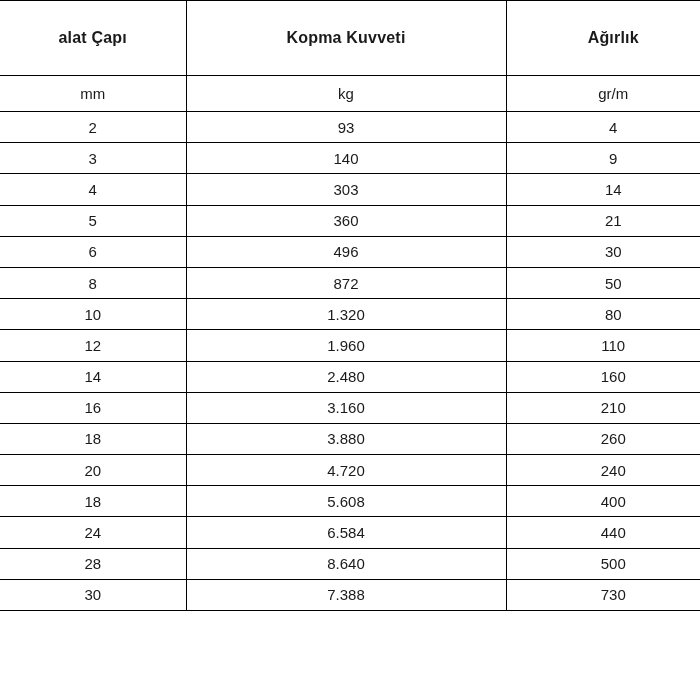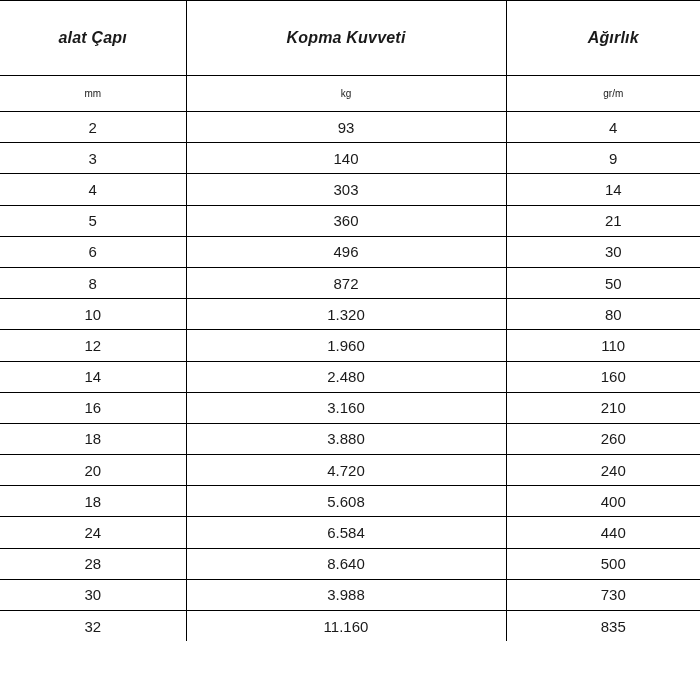--- a/index.html
+++ b/index.html
@@ -48,26 +48,25 @@
   table.spec tr td:last-child {
     border-right: none;
     padding-left: 20px;
   }
 
   tr.head-row td {
     height: 74px;
     font-weight: bold;
     font-size: 16px;
     letter-spacing: 0.2px;
-    font-style: italic;
   }
   tr.unit-row td {
     height: 35px;
     font-weight: normal;
-    font-size: 10px;
+    font-size: 15px;
   }
   tr.data-row td {
     height: 30.2px;
     font-size: 15px;
   }
   tr.last-row td {
     height: 30px;
     border-bottom: none;
   }
   .cell-inner {
@@ -275,32 +274,21 @@
           </td>
         <td>
             <span class="cell-inner">500</span>
           </td>
       </tr>
       <tr class="data-row">
         <td>
             <span class="cell-inner">30</span>
           </td>
         <td>
-            <span class="cell-inner">3.988</span>
+            <span class="cell-inner">7.388</span>
           </td>
         <td>
             <span class="cell-inner">730</span>
-          </td>
-      </tr>
-      <tr class="data-row last-row">
-        <td>
-            <span class="cell-inner">32</span>
-          </td>
-        <td>
-            <span class="cell-inner">11.160</span>
-          </td>
-        <td>
-            <span class="cell-inner">835</span>
           </td>
       </tr>
     </tbody>
   </table>
 </div>
 
 </body></html>

